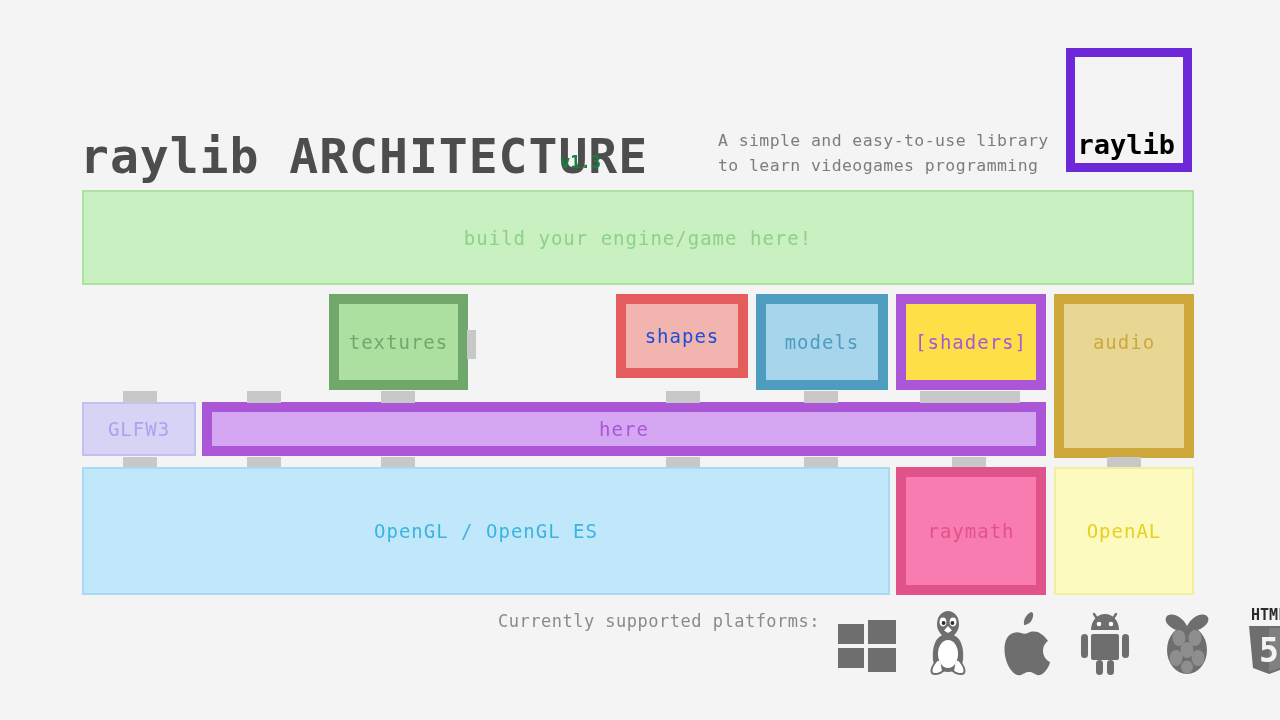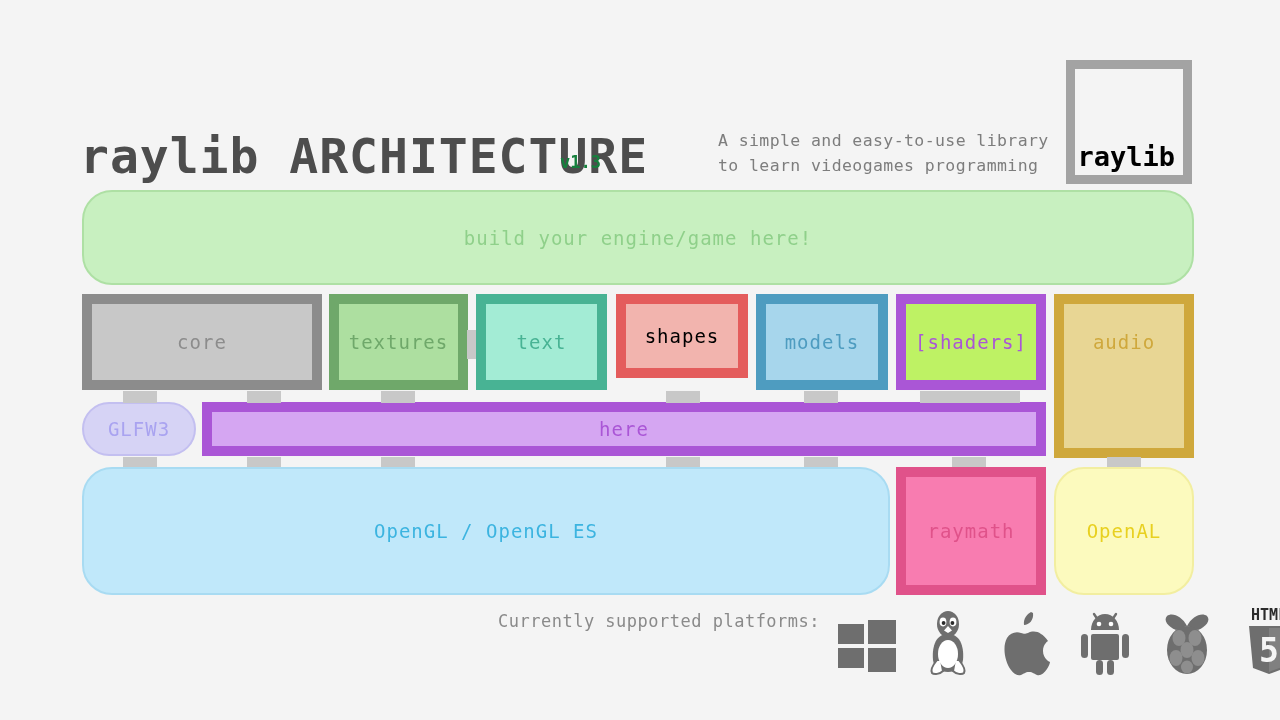--- a/index.html
+++ b/index.html
@@ -41,23 +41,23 @@
   #tagline {
     left: 718px; top: 128px;
     width: 340px;
     text-align: left;
     font-size: 16.5px;
     line-height: 25px;
     color: #7d7d7d;
     letter-spacing: 0.4px;
   }
   #logo {
-    left: 1066px; top: 60px;
+    left: 1066px; top: 48px;
     width: 126px; height: 124px;
-    border: 9px solid #a3a3a3;
+    border: 9px solid #6d28d9;
     background: #f4f4f4;
     box-sizing: border-box;
   }
   #logo-text {
     position: absolute;
     right: 8px; bottom: 3px;
     font-size: 27px;
     font-weight: bold;
     color: #000000;
     letter-spacing: 0px;
@@ -67,21 +67,21 @@
   .box {
     box-sizing: border-box;
     display: flex;
     align-items: center;
     justify-content: center;
     font-size: 19px;
     letter-spacing: 1px;
     text-align: center;
   }
   .box.thick { border-style: solid; border-width: 10px; }
-  .box.thin  { border-style: solid; border-width: 2px; border-radius: 30px; }
+  .box.thin  { border-style: solid; border-width: 2px; }
 
   
   .tab {
     position: absolute;
     background: #c8c8c8;
   }
 
   
   #platforms-label {
     left: 498px; top: 611px;
@@ -112,41 +112,35 @@
   </div>
 
   <div class="abs" id="logo">
     <span id="logo-text">raylib</span>
   </div>
 
   <div class="abs box thin" id="banner" style="left: 82px; top: 190px; width: 1112px; height: 95px; border-color: rgb(174, 224, 164); background: rgb(200, 240, 192); color: rgb(143, 208, 138);">
     <span>build your engine/game here!</span>
   </div>
 
-  <div class="abs box thick" id="mod-core" style="left: 82px; top: 294px; width: 240px; height: 96px; border-color: rgb(140, 140, 140); background: rgb(200, 200, 200); color: rgb(140, 140, 140);">
-    <span>core</span>
-  </div>
 
   <div class="abs box thick" id="mod-textures" style="left: 329px; top: 294px; width: 139px; height: 96px; border-color: rgb(111, 168, 106); background: rgb(173, 223, 160); color: rgb(111, 168, 106);">
     <span>textures</span>
   </div>
 
-  <div class="abs box thick" id="mod-text" style="left: 476px; top: 294px; width: 131px; height: 96px; border-color: rgb(72, 179, 148); background: rgb(163, 236, 213); color: rgb(72, 179, 148);">
-    <span>text</span>
-  </div>
-
-  <div class="abs box thick" id="mod-shapes" style="left: 616px; top: 294px; width: 132px; height: 84px; border-color: rgb(228, 92, 92); background: rgb(242, 180, 174); color: #000000;">
+
+  <div class="abs box thick" id="mod-shapes" style="left: 616px; top: 294px; width: 132px; height: 84px; border-color: rgb(228, 92, 92); background: rgb(242, 180, 174); color: #1d4ed8;">
     <span>shapes</span>
   </div>
 
   <div class="abs box thick" id="mod-models" style="left: 756px; top: 294px; width: 132px; height: 96px; border-color: rgb(78, 156, 192); background: rgb(167, 214, 236); color: rgb(78, 156, 192);">
     <span>models</span>
   </div>
 
-  <div class="abs box thick" id="mod-shaders" style="left: 896px; top: 294px; width: 150px; height: 96px; border-color: rgb(170, 86, 214); background: #bef264; color: rgb(170, 86, 214);">
+  <div class="abs box thick" id="mod-shaders" style="left: 896px; top: 294px; width: 150px; height: 96px; border-color: rgb(170, 86, 214); background: #fde047; color: rgb(170, 86, 214);">
     <span>[shaders]</span>
   </div>
 
   <div class="abs box thick" id="mod-audio" style="left: 1054px; top: 294px; width: 140px; height: 164px; border-color: rgb(207, 168, 60); background: rgb(232, 214, 148); color: rgb(207, 168, 60);">
     <span style="position:relative; top:-34px;">audio</span>
   </div>
 
   <div class="tab" style="left:467px; top:330px; width:9px; height:29px;"></div>
 
   <div class="abs box thin" id="glfw3" style="left: 82px; top: 402px; width: 114px; height: 54px; border-color: rgb(195, 191, 240); background: rgb(214, 211, 245); color: rgb(169, 163, 240);">

